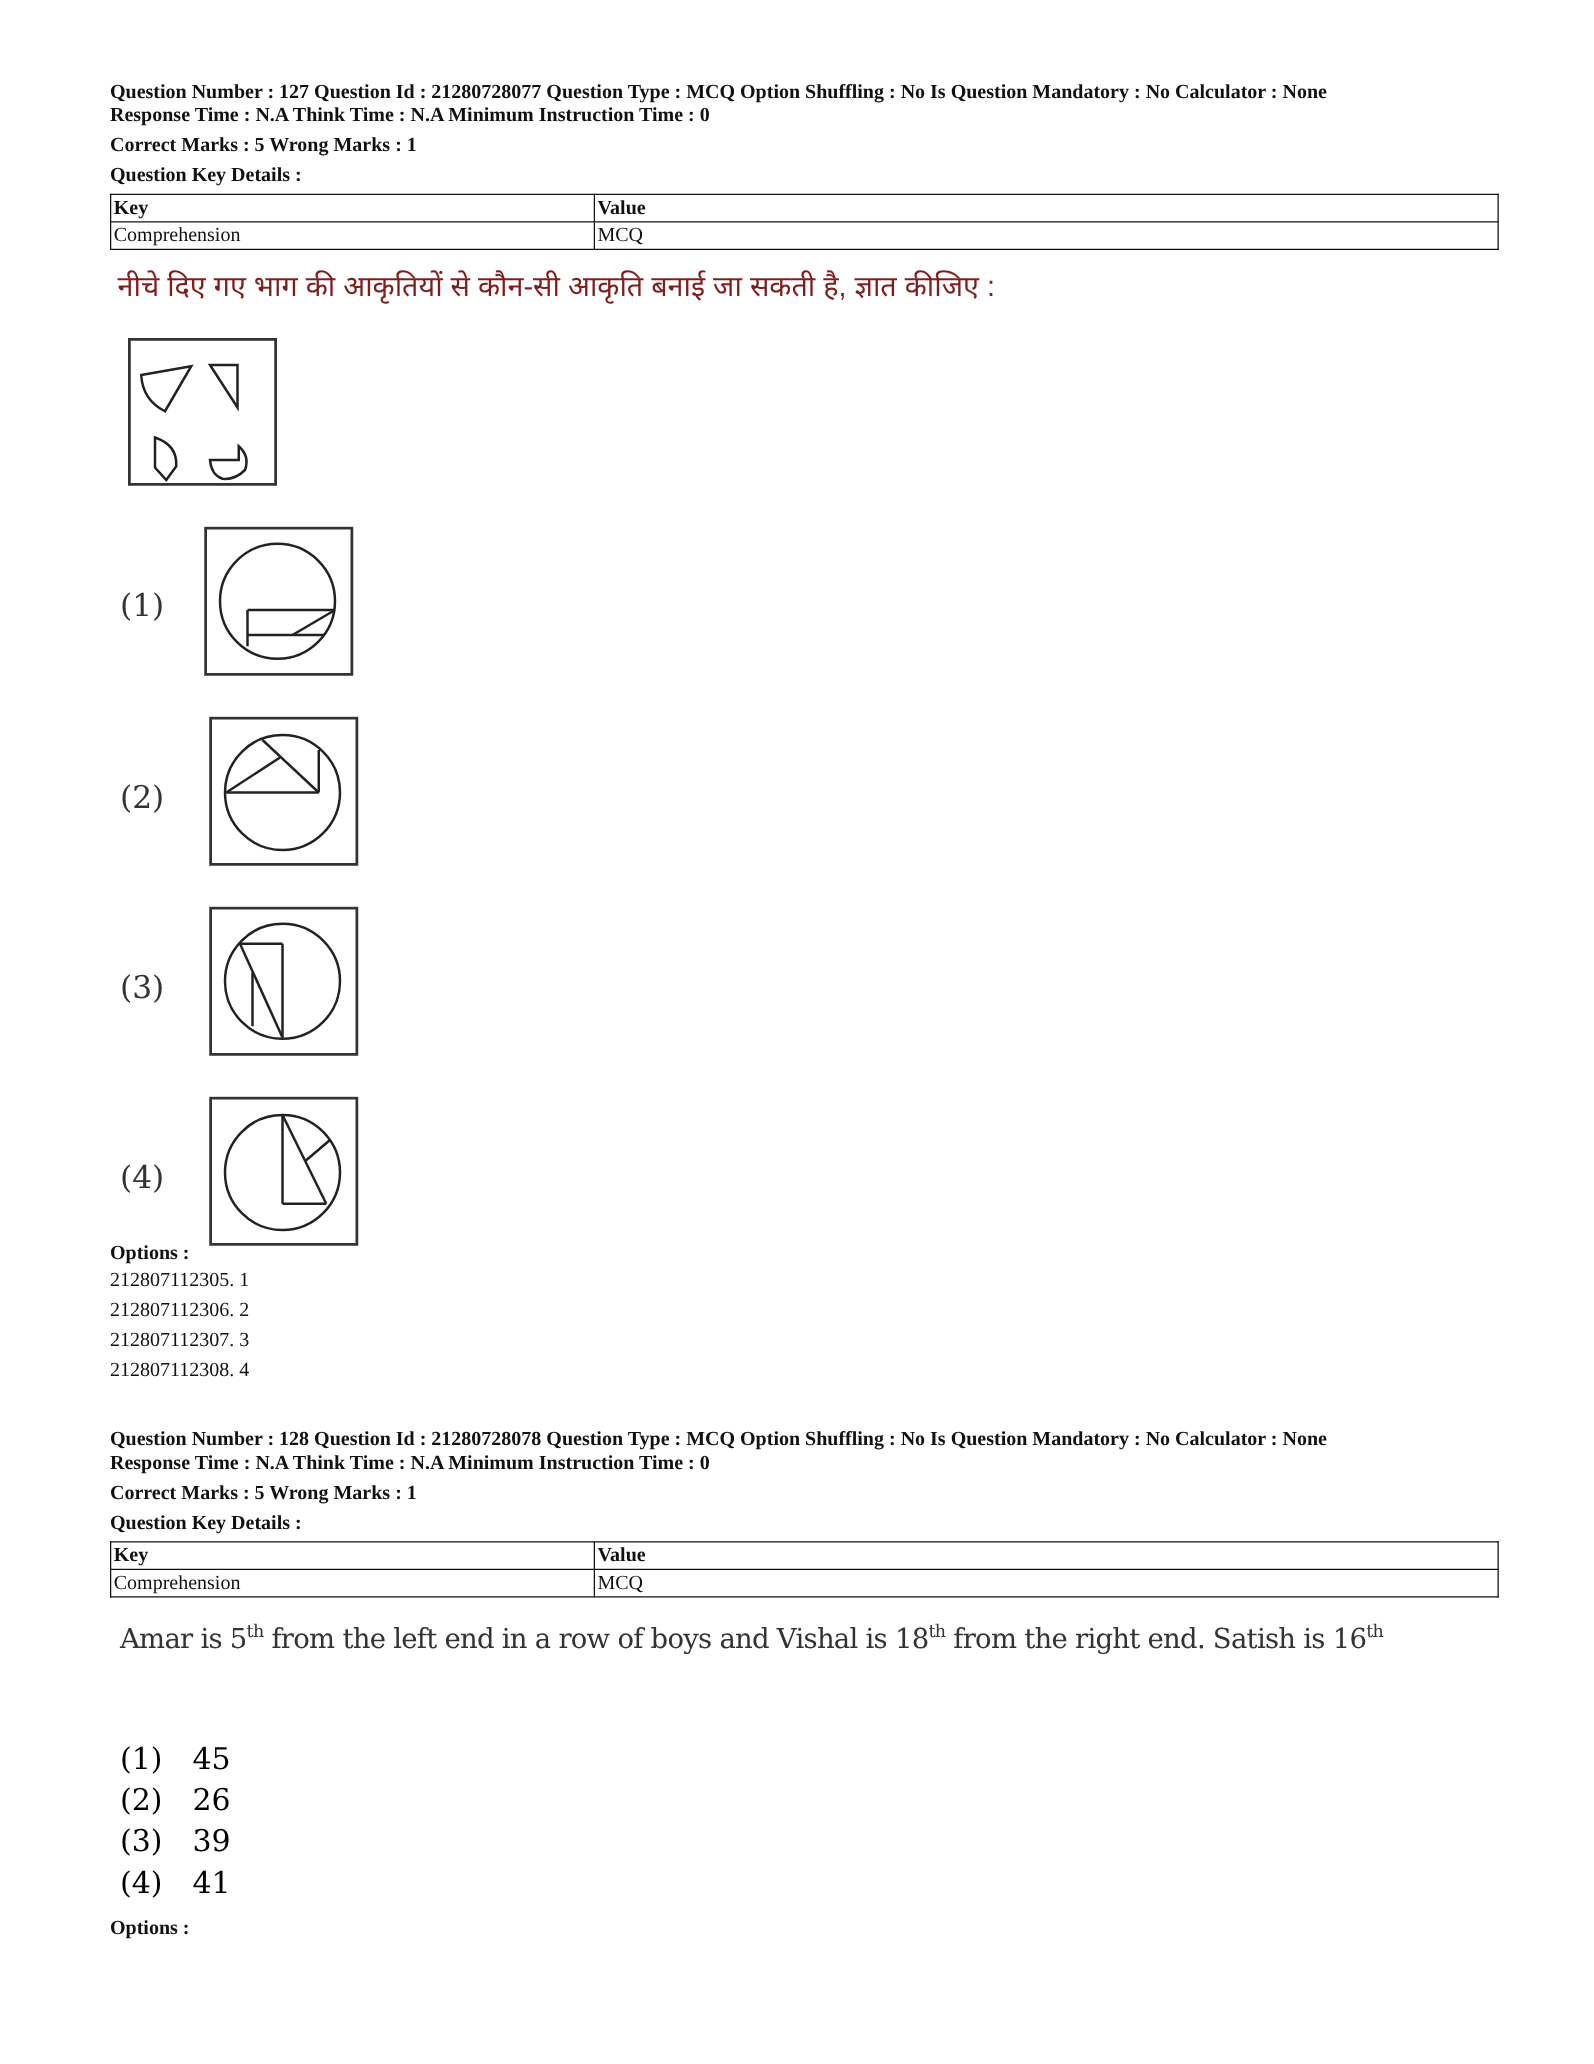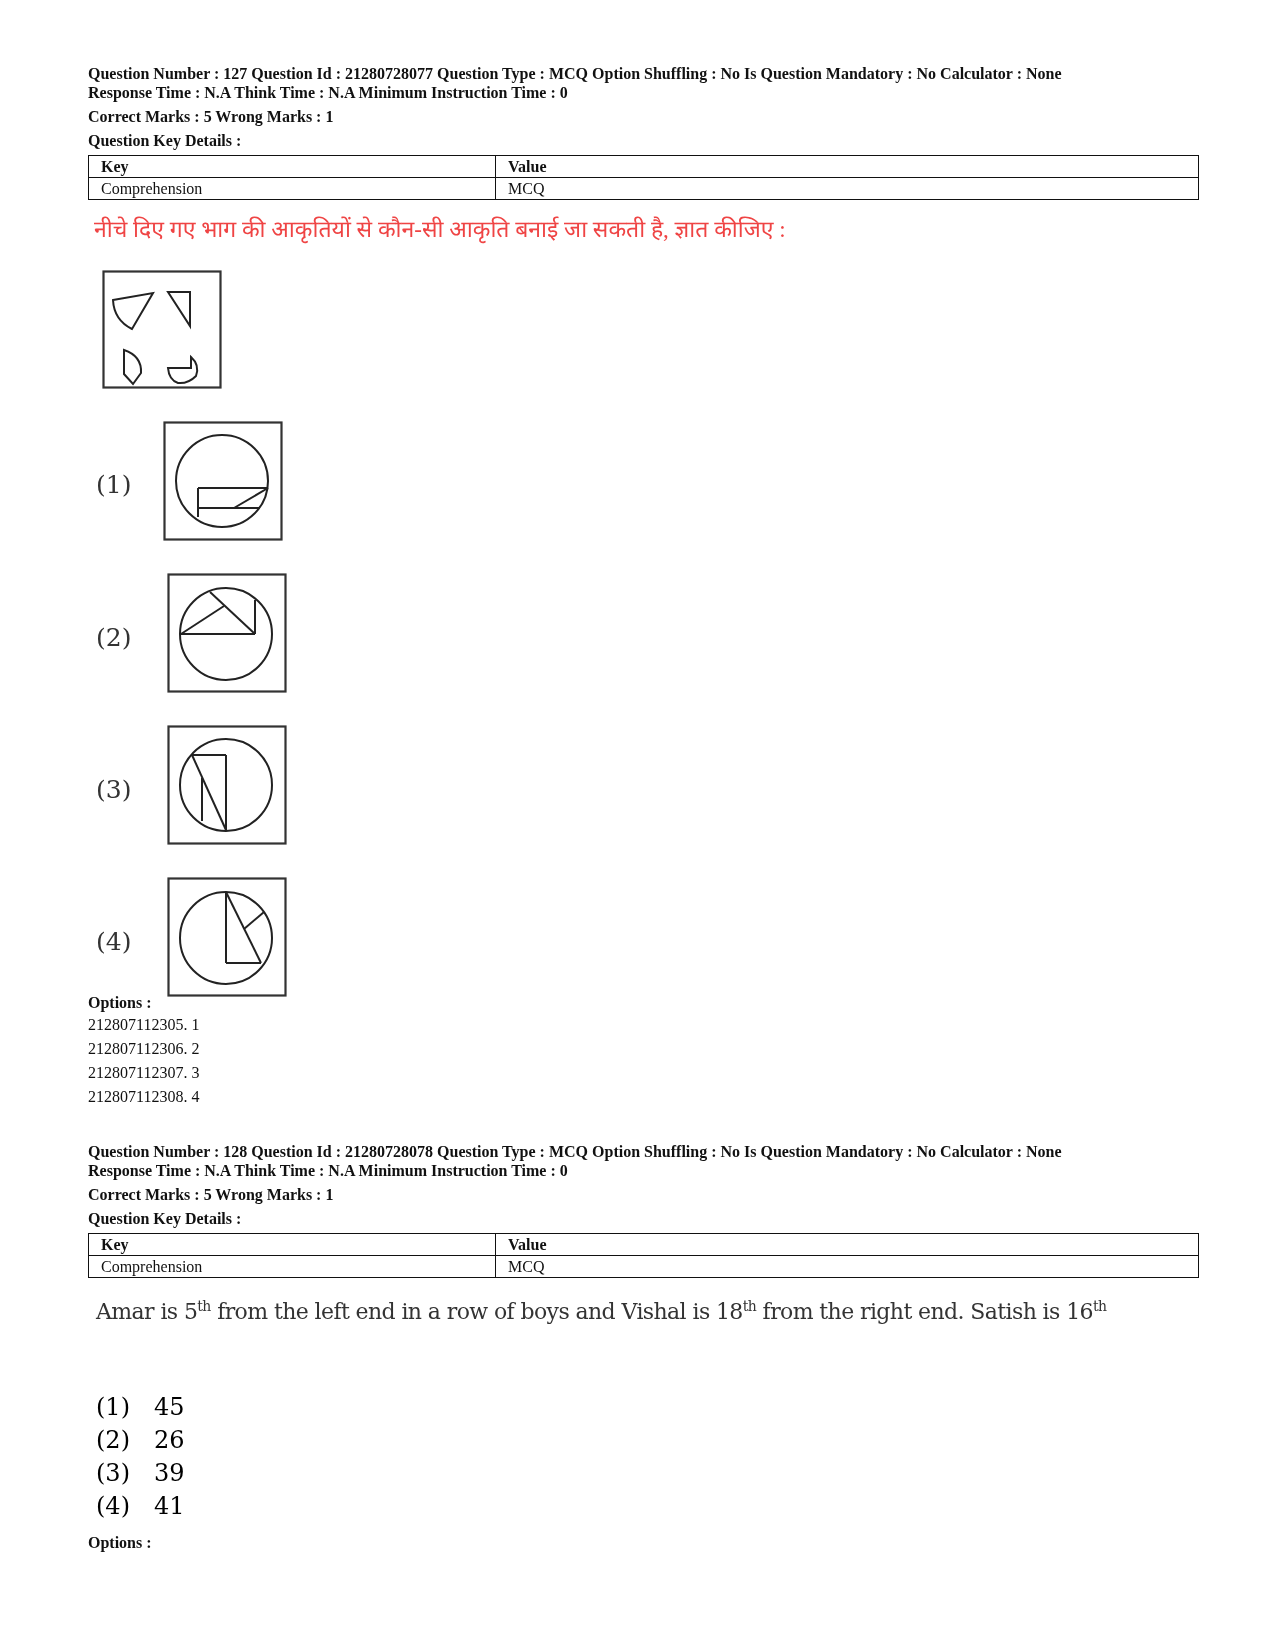--- a/index.html
+++ b/index.html
@@ -1,23 +1,23 @@
 <!DOCTYPE html>
 <html><head>
 <meta charset="utf-8">
 <style>
   html, body { margin:0; padding:0; background:#ffffff; }
   body { width:1275px; height:1651px; position:relative; overflow:hidden; color:#111; font-family:"Liberation Serif", serif; }
   .abs { position:absolute; }
   .meta { font-family:"Liberation Serif", serif; font-weight:bold; font-size:16px; line-height:19px; white-space:nowrap; }
   .kd-table { position:absolute; left:88px; width:1111px; border-collapse:collapse; font-family:"Liberation Serif", serif; font-size:16px; }
-  .kd-table td { border:1.5px solid #111; padding:0 12px; height:21px; line-height:20px; vertical-align:middle;font-family:Liberation Serif, serif; }
+  .kd-table td { border:1.5px solid #111; padding:0 2px; height:21px; line-height:20px; vertical-align:middle;font-family:Liberation Serif, serif; }
   .kd-table td.c1 { width:382px; }
   .kd-table tr.hdr td { font-weight:bold; }
-  .hindi { font-family:Liberation Serif, serif; font-size:23px; color:#ef4444; white-space:nowrap; }
+  .hindi { font-family:Liberation Sans, sans-serif; font-size:23px; color:#7f1d1d; white-space:nowrap; }
   .fig { position:absolute; }
   .fig svg { display:block; }
   .optlabel { position:absolute; font-family:"DejaVu Serif", serif; font-size:25px; color:#333; }
   .optline { font-family:"Liberation Serif", serif; font-size:16px; line-height:24px; white-space:nowrap; }
   .para { font-family:"DejaVu Serif", serif; font-size:22px; line-height:31px; color:#333; letter-spacing:-0.6px; }
   .para sup { font-size:14px; line-height:0; }
   .ans { font-family:"DejaVu Serif", serif; font-size:24px; color:#000000; line-height:33px; white-space:nowrap; }
   .ans .num { display:inline-block; width:58px; }
 </style>
 </head>

